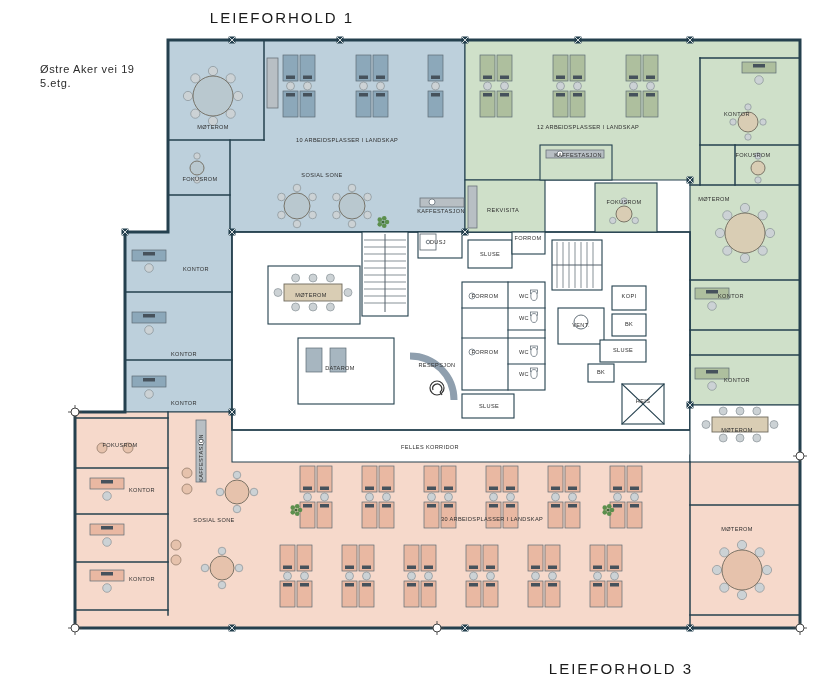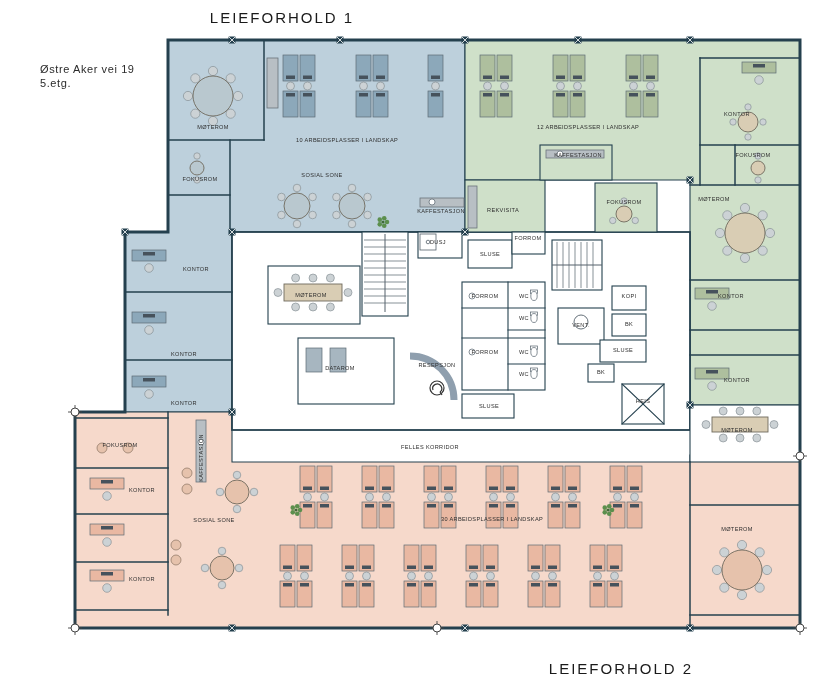--- a/index.html
+++ b/index.html
@@ -18,21 +18,21 @@
   .outline{fill:none;stroke:#24404e;stroke-width:3;}
   .rlabel{font-family:"Liberation Sans",sans-serif;font-size:5.6px;fill:#2f2f2f;
           text-anchor:middle;letter-spacing:0.35px;}
 </style>
 </head>
 <body>
 
 <div class="page">
 
   <div class="big-title" style="left:282px;top:9px">LEIEFORHOLD 1</div>
-  <div class="big-title" style="left:621px;top:660px">LEIEFORHOLD 2</div>
+  <div class="big-title" style="left:621px;top:660px">LEIEFORHOLD 3</div>
 
   <div class="address">
     <div>Østre Aker vei 19</div>
     <div>5.etg.</div>
   </div>
 
   <svg id="plan" width="828" height="686" viewBox="0 0 828 686">
 
     <g>
       <path class="roomz" d="M168,40 H465 V232 H232 V412 H125 V232 H168 Z" fill="#bdd0dc"></path>

